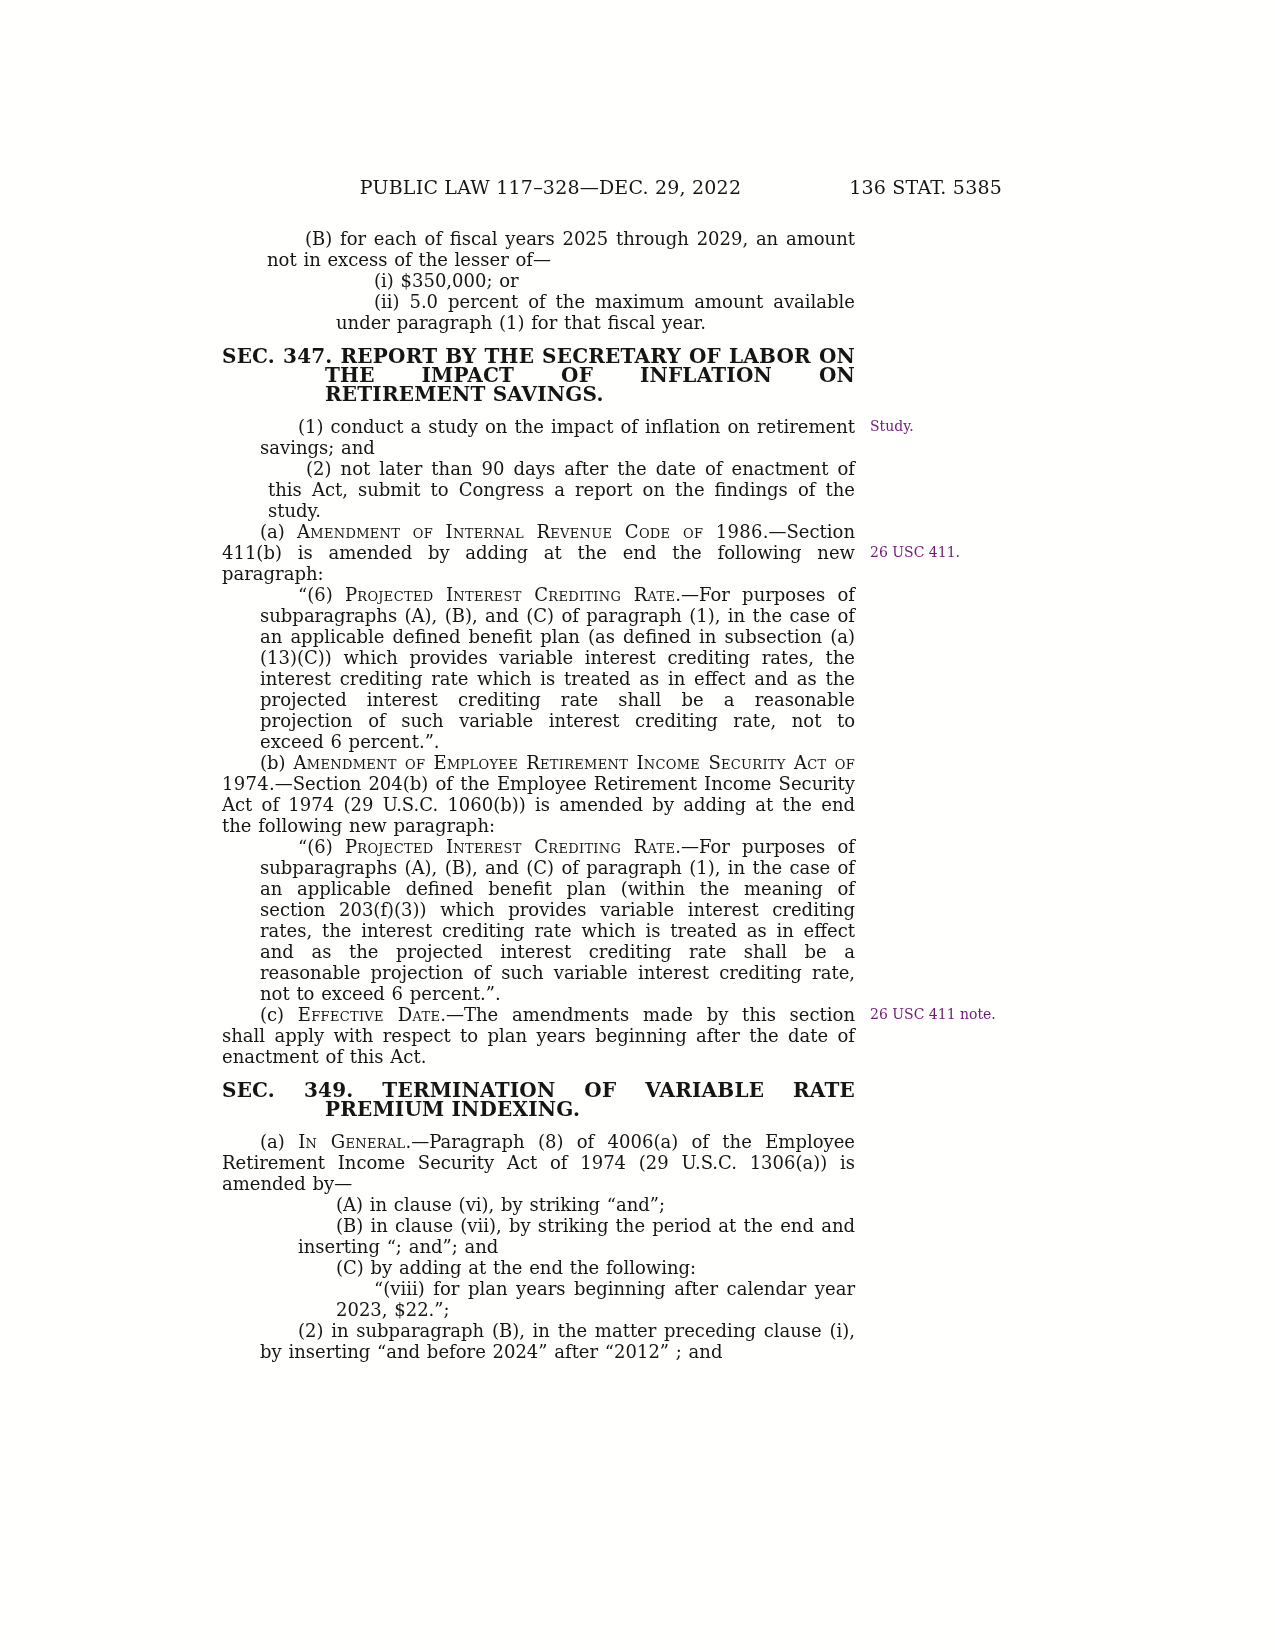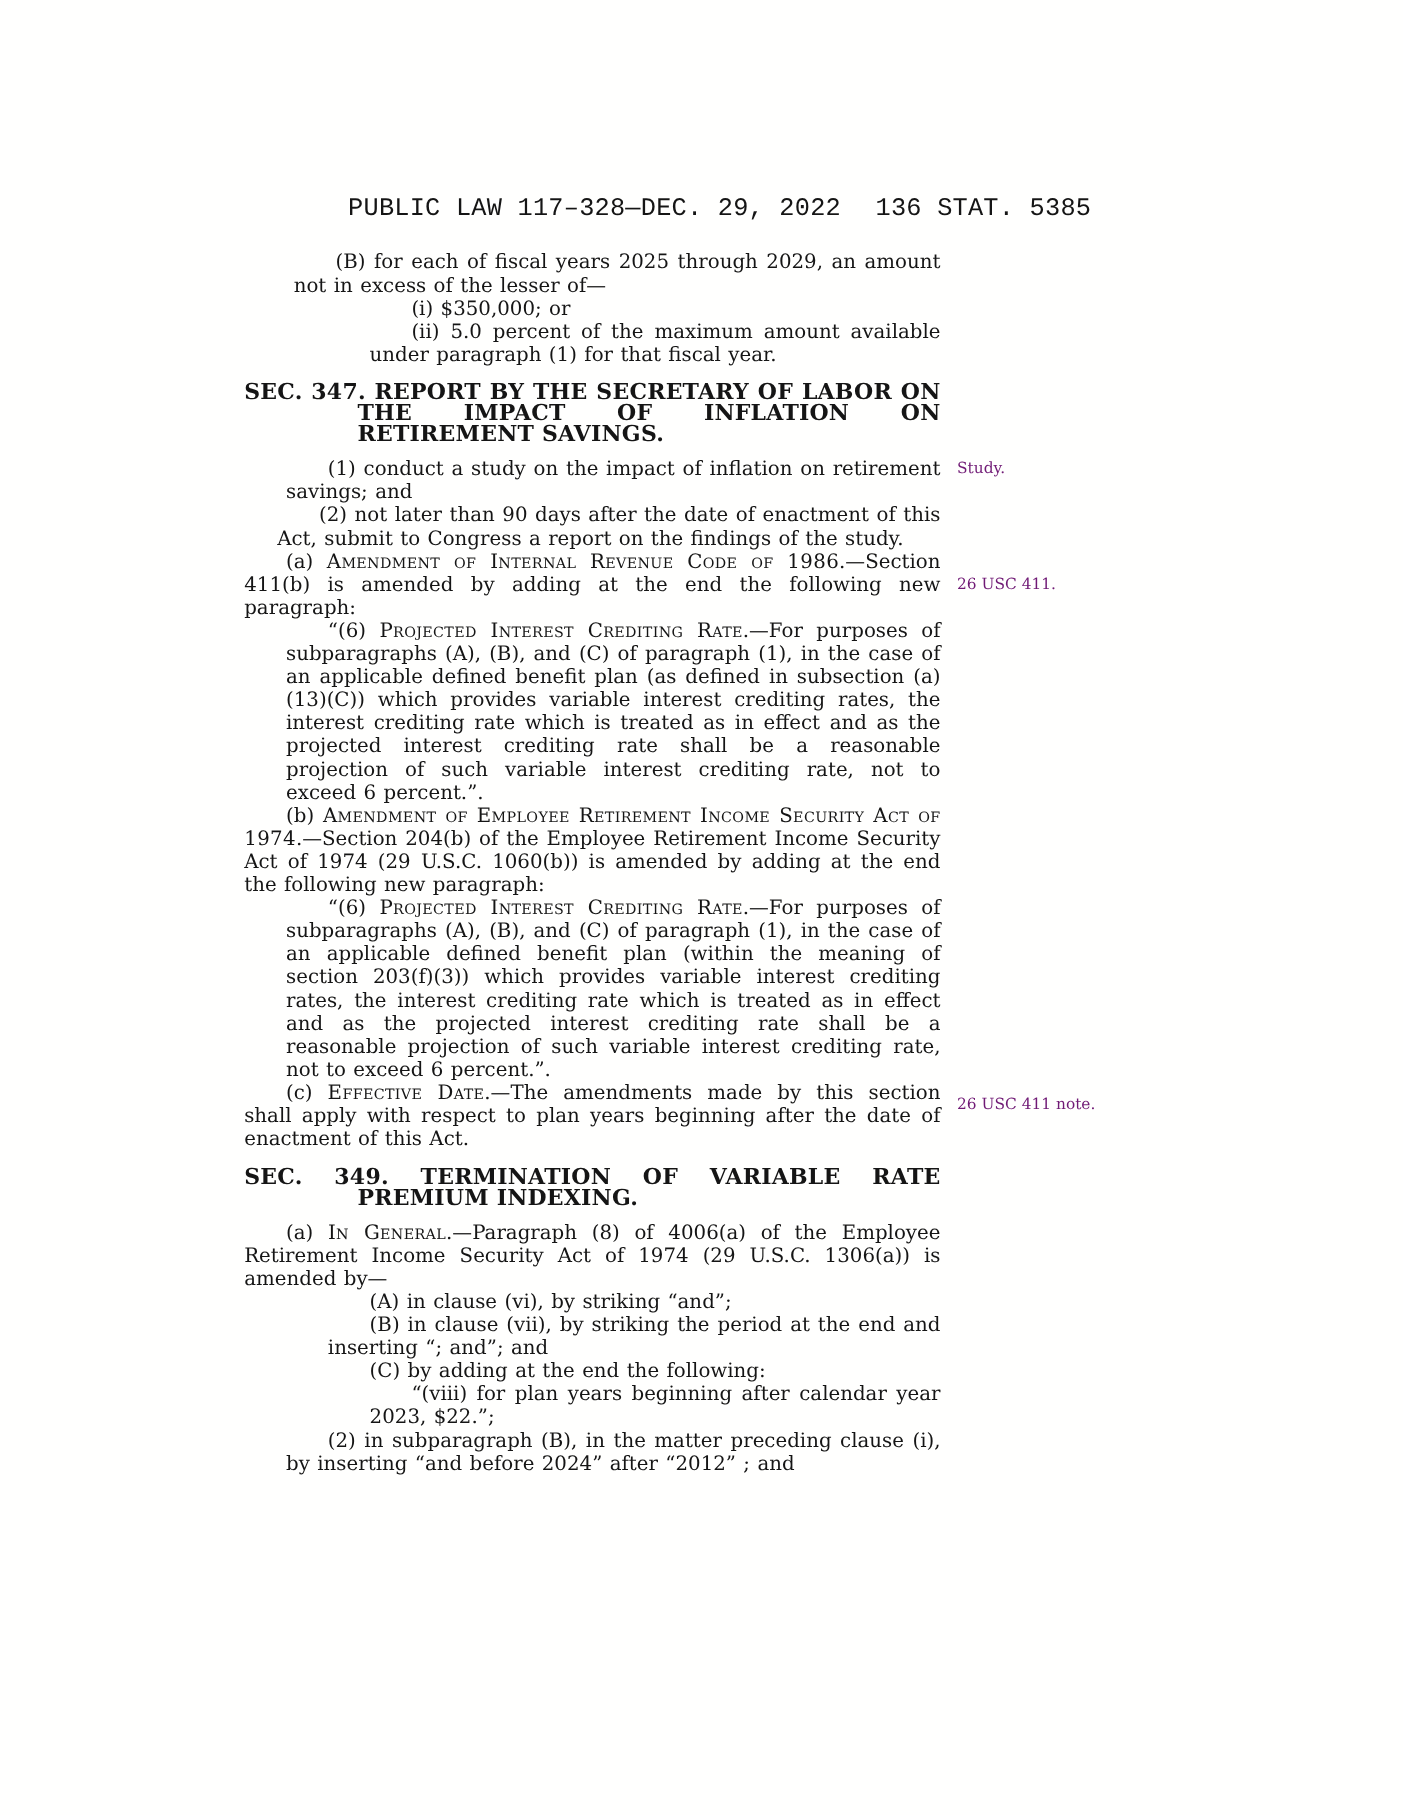--- a/index.html
+++ b/index.html
@@ -9,25 +9,24 @@
     width: 1275px;
     height: 1650px;
     background: #fffffe;
     font-family: "DejaVu Serif", serif;
     color: #151515;
     overflow: hidden;
   }
   .runhead {
     position: absolute;
     top: 176px;
-    left: 224px;
+    left: 234px;
     width: 768px;
     height: 28px;
-    font-size: 23px;
-    font-family: Liberation Mono, monospace;
+    font-size: 19px;
   }
   .runhead .law {
     position: absolute;
     left: 0;
     width: 633px;
     text-align: center;
     letter-spacing: 0.2px;
   }
   .runhead .stat {
     position: absolute;
@@ -79,26 +78,26 @@
     <span class="law">PUBLIC LAW 117–328—DEC. 29, 2022</span>
     <span class="stat">136 STAT. 5385</span>
   </header>
   <main class="text-block">
     <div id="paragraphs">
         <p class="body-para" style="margin-left: 45px; text-indent: 38px;"><span>(B) for each of fiscal years 2025 through 2029, an amount not in excess of the lesser of—</span></p>
         <p class="body-para" style="margin-left: 114px; text-indent: 38px;"><span>(i) $350,000; or</span></p>
         <p class="body-para" style="margin-left: 114px; text-indent: 38px;"><span>(ii) 5.0 percent of the maximum amount available under paragraph (1) for that fiscal year.</span></p>
         <p class="heading"><span>SEC. 347. REPORT BY THE SECRETARY OF LABOR ON THE IMPACT OF INFLATION ON RETIREMENT SAVINGS.</span></p>
         <p class="body-para" style="margin-left: 38px; text-indent: 38px;"><span>(1) conduct a study on the impact of inflation on retirement savings; and</span><span class="margin-note" style="left: 610px; top: 2px;">Study.</span></p>
-        <p class="body-para" style="margin-left: 30px; text-indent: 38px;"><span>(2) not later than 90 days after the date of enactment of this Act, submit to Congress a report on the findings of the study.</span></p>
+        <p class="body-para" style="margin-left: 46px; text-indent: 38px;"><span>(2) not later than 90 days after the date of enactment of this Act, submit to Congress a report on the findings of the study.</span></p>
         <p class="body-para" style="margin-left: 0px; text-indent: 38px;"><span>(a) </span><span class="sc">Amendment of Internal Revenue Code of 1986</span><span>.—Section 411(b) is amended by adding at the end the following new paragraph:</span><span class="margin-note" style="left: 648px; top: 23px;">26 USC 411.</span></p>
         <p class="body-para" style="margin-left: 38px; text-indent: 38px;"><span>“(6) </span><span class="sc">Projected Interest Crediting Rate</span><span>.—For purposes of subparagraphs (A), (B), and (C) of paragraph (1), in the case of an applicable defined benefit plan (as defined in subsection (a)(13)(C)) which provides variable interest crediting rates, the interest crediting rate which is treated as in effect and as the projected interest crediting rate shall be a reasonable projection of such variable interest crediting rate, not to exceed 6 percent.”.</span></p>
         <p class="body-para" style="margin-left: 0px; text-indent: 38px;"><span>(b) </span><span class="sc">Amendment of Employee Retirement Income Security Act of 1974</span><span>.—Section 204(b) of the Employee Retirement Income Security Act of 1974 (29 U.S.C. 1060(b)) is amended by adding at the end the following new paragraph:</span></p>
         <p class="body-para" style="margin-left: 38px; text-indent: 38px;"><span>“(6) </span><span class="sc">Projected Interest Crediting Rate</span><span>.—For purposes of subparagraphs (A), (B), and (C) of paragraph (1), in the case of an applicable defined benefit plan (within the meaning of section 203(f)(3)) which provides variable interest crediting rates, the interest crediting rate which is treated as in effect and as the projected interest crediting rate shall be a reasonable projection of such variable interest crediting rate, not to exceed 6 percent.”.</span></p>
-        <p class="body-para" style="margin-left: 0px; text-indent: 38px;"><span>(c) </span><span class="sc">Effective Date</span><span>.—The amendments made by this section shall apply with respect to plan years beginning after the date of enactment of this Act.</span><span class="margin-note" style="left: 648px; top: 13px;">26 USC 411 note.</span></p>
+        <p class="body-para" style="margin-left: 0px; text-indent: 38px;"><span>(c) </span><span class="sc">Effective Date</span><span>.—The amendments made by this section shall apply with respect to plan years beginning after the date of enactment of this Act.</span><span class="margin-note" style="left: 648px; top: 2px;">26 USC 411 note.</span></p>
         <p class="heading"><span>SEC. 349. TERMINATION OF VARIABLE RATE PREMIUM INDEXING.</span></p>
         <p class="body-para" style="margin-left: 0px; text-indent: 38px;"><span>(a) </span><span class="sc">In General</span><span>.—Paragraph (8) of 4006(a) of the Employee Retirement Income Security Act of 1974 (29 U.S.C. 1306(a)) is amended by—</span></p>
         <p class="body-para" style="margin-left: 76px; text-indent: 38px;"><span>(A) in clause (vi), by striking “and”;</span></p>
         <p class="body-para" style="margin-left: 76px; text-indent: 38px;"><span>(B) in clause (vii), by striking the period at the end and inserting “; and”; and</span></p>
         <p class="body-para" style="margin-left: 76px; text-indent: 38px;"><span>(C) by adding at the end the following:</span></p>
         <p class="body-para" style="margin-left: 114px; text-indent: 38px;"><span>“(viii) for plan years beginning after calendar year 2023, $22.”;</span></p>
         <p class="body-para" style="margin-left: 38px; text-indent: 38px;"><span>(2) in subparagraph (B), in the matter preceding clause (i), by inserting “and before 2024” after “2012” ; and</span></p>
       </div>
   </main>
 </div>

